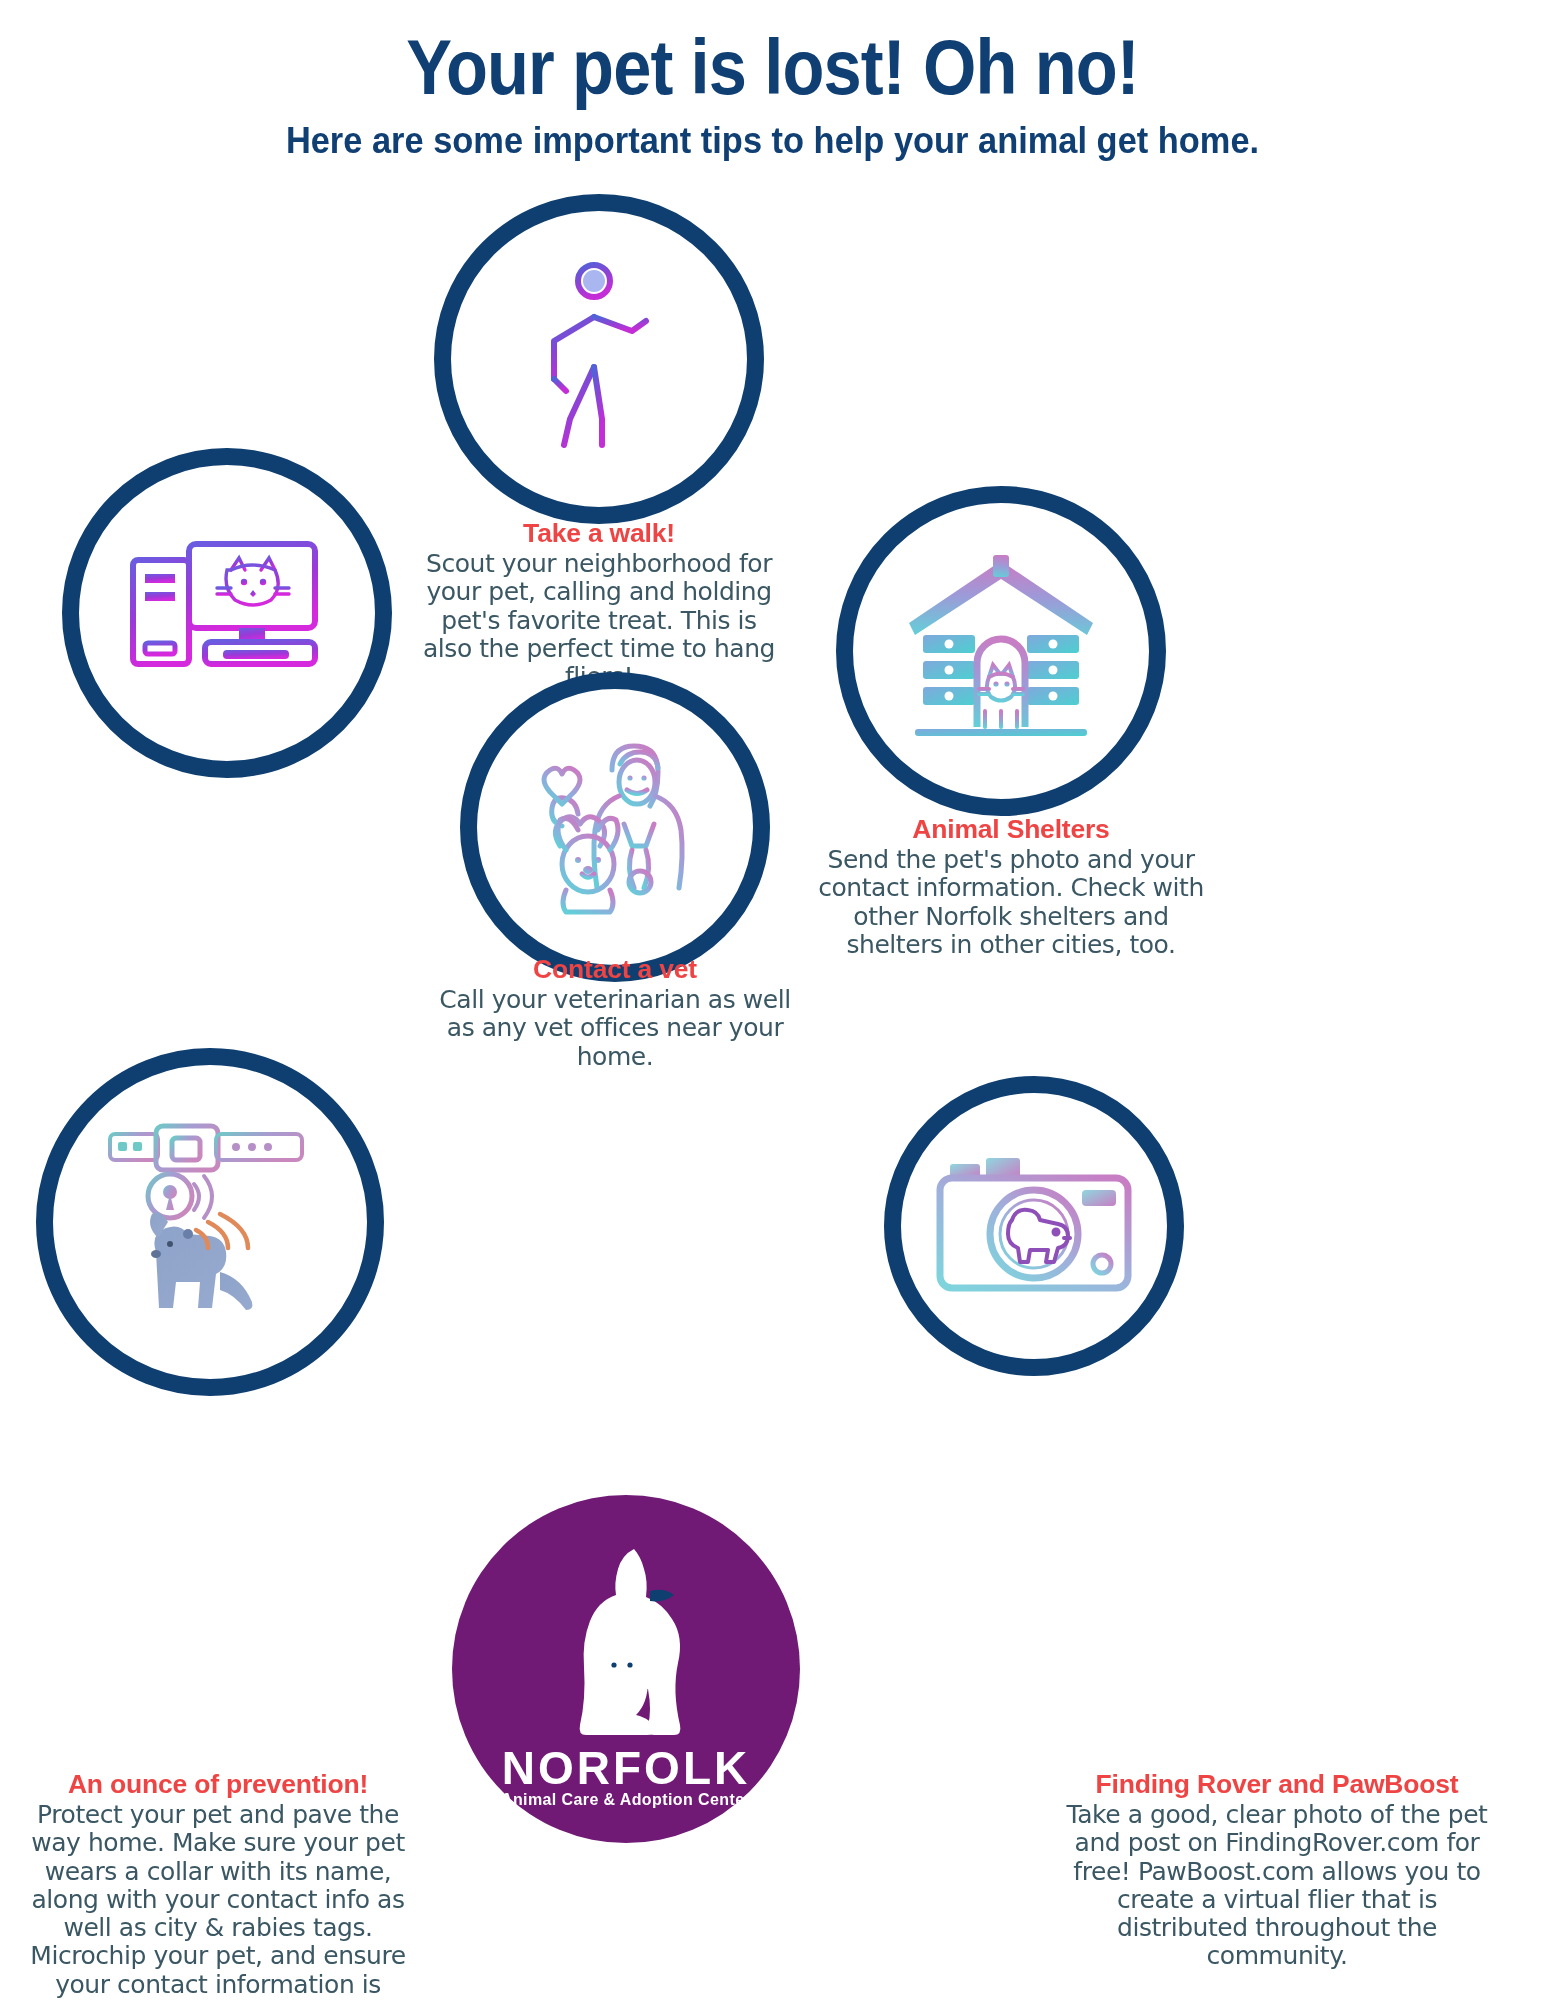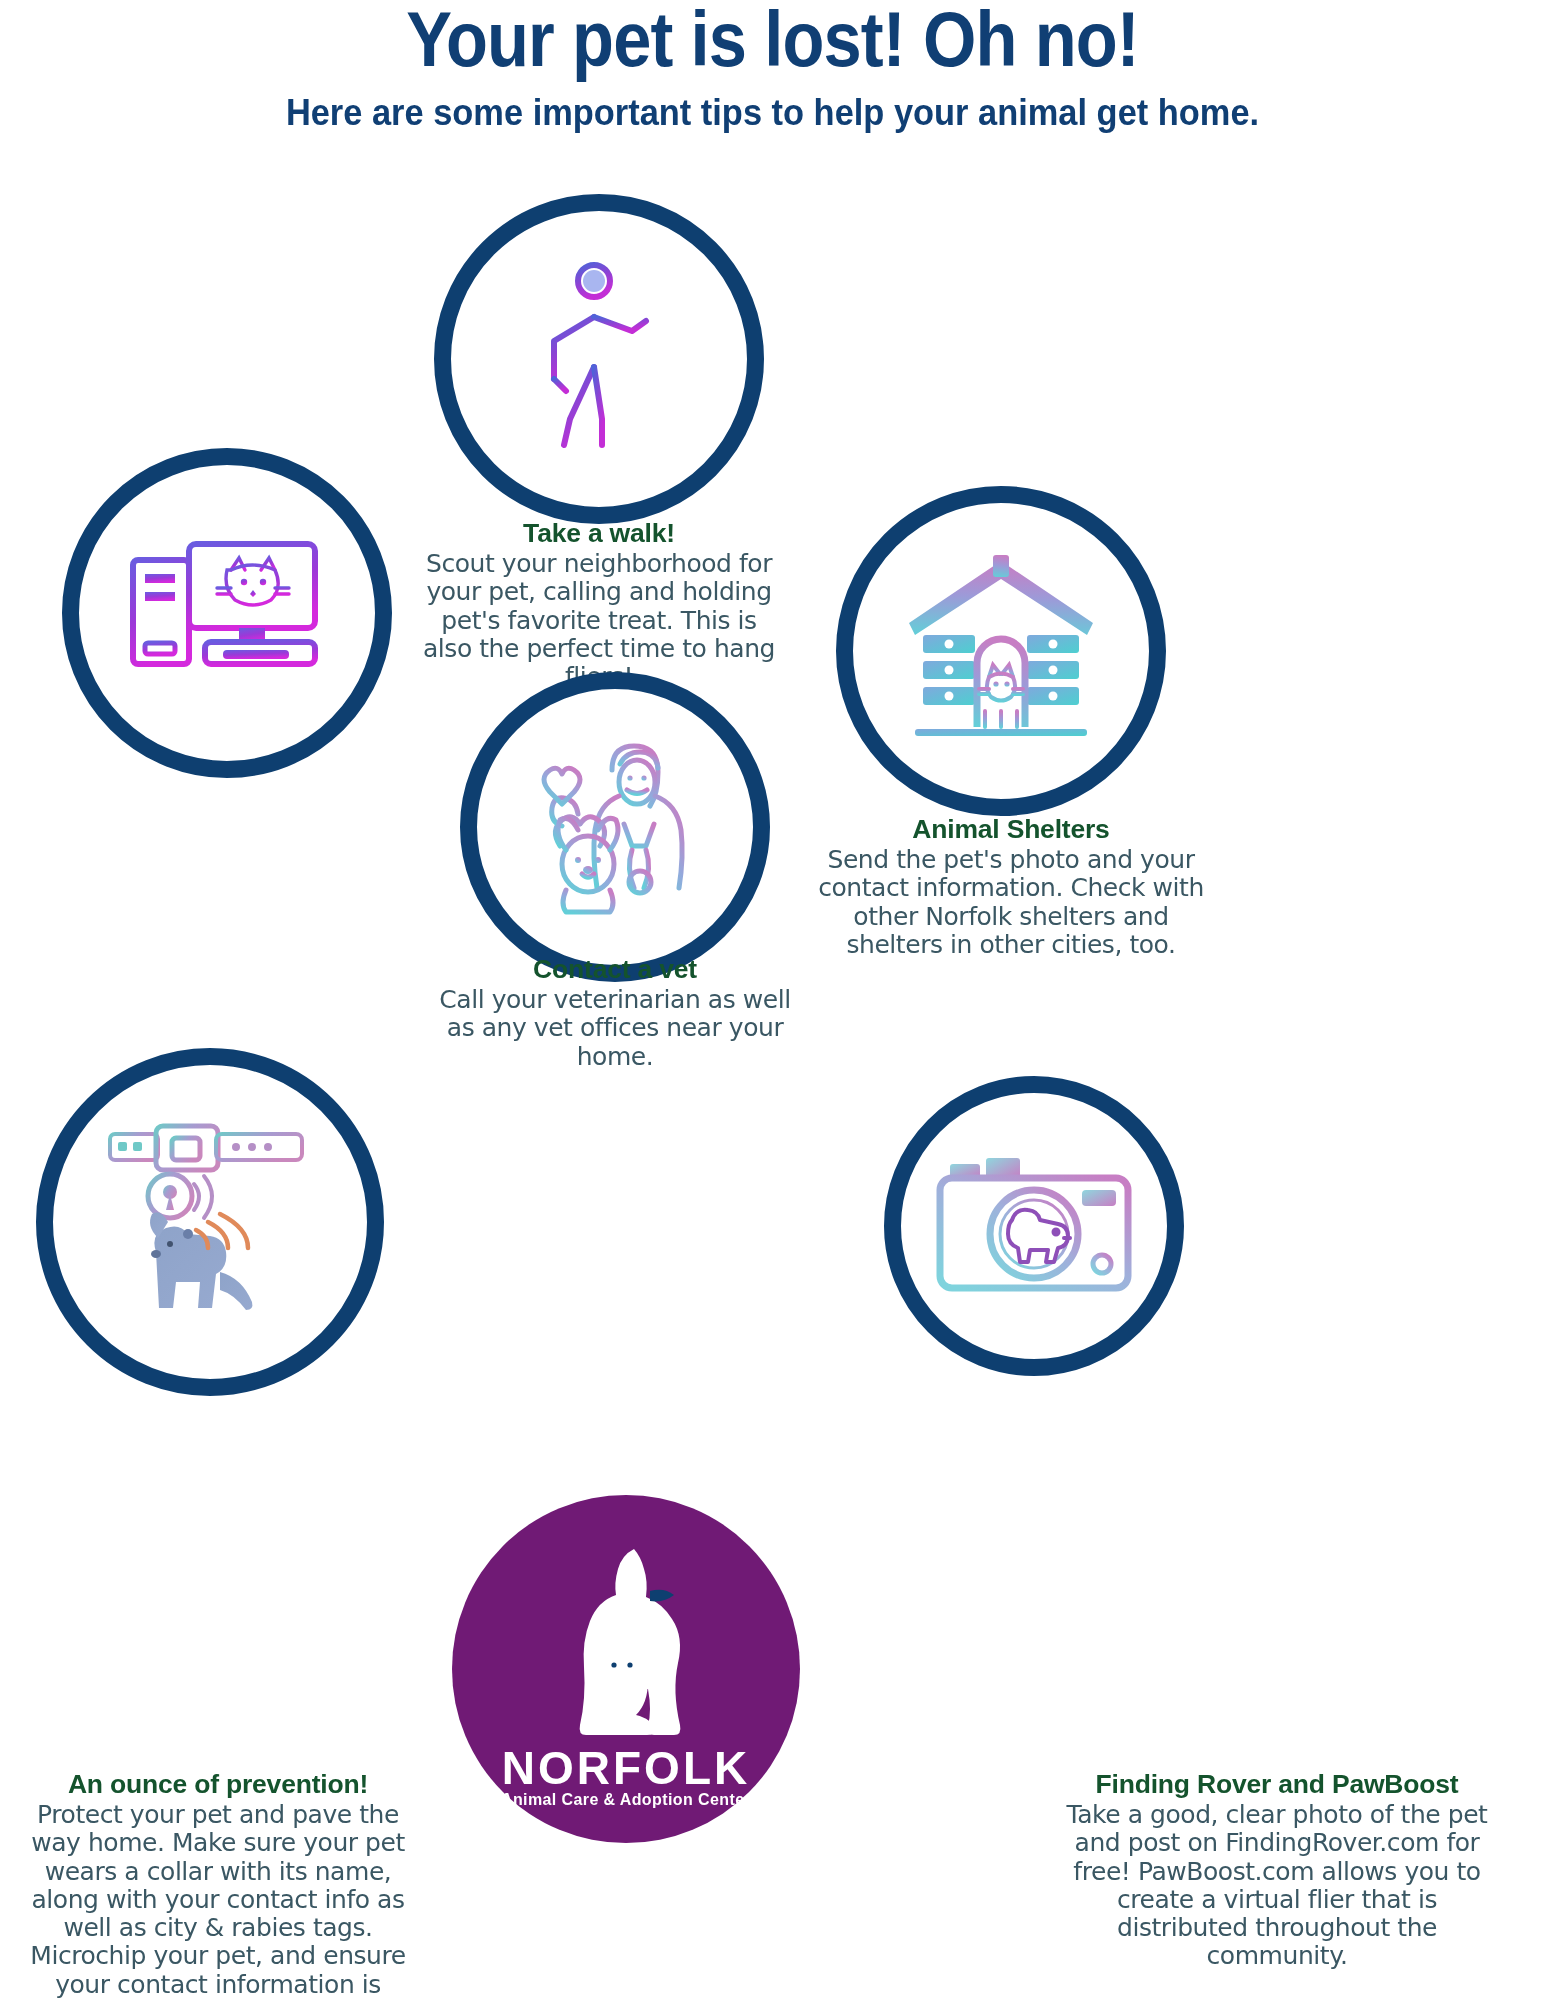--- a/index.html
+++ b/index.html
@@ -6,21 +6,21 @@
   body{
     width:1545px;height:2000px;
     background:#ffffff;
     font-family:"DejaVu Sans", sans-serif;
     overflow:hidden;
     position:relative;
   }
   .page{position:relative;width:1545px;height:2000px;}
 
   
-  .header{text-align:center;}
+  .header{text-align:center;padding-top:28px;}
   .title{
     font-family:"Liberation Sans", sans-serif;
     font-weight:bold;
     font-size:78px;
     letter-spacing:-1px;
     color:#103f74;
     line-height:1.02;
     transform:scaleX(0.88);
   }
   .subtitle{
@@ -47,21 +47,21 @@
   }
   .circle svg{display:block;}
 
   
   .block{position:absolute;text-align:center;}
   .block h3{
     margin:0 0 1px 0;
     font-family:"Liberation Sans", sans-serif;
     font-weight:bold;
     font-size:26.5px;
-    color:#14532d;
+    color:#ef4444;
     letter-spacing:-0.2px;
   }
   .block p{
     margin:0;
     font-family:"DejaVu Sans", sans-serif;
     font-size:25px;
     line-height:1.13;
     color:#3a5763;
     letter-spacing:-0.45px;
   }

